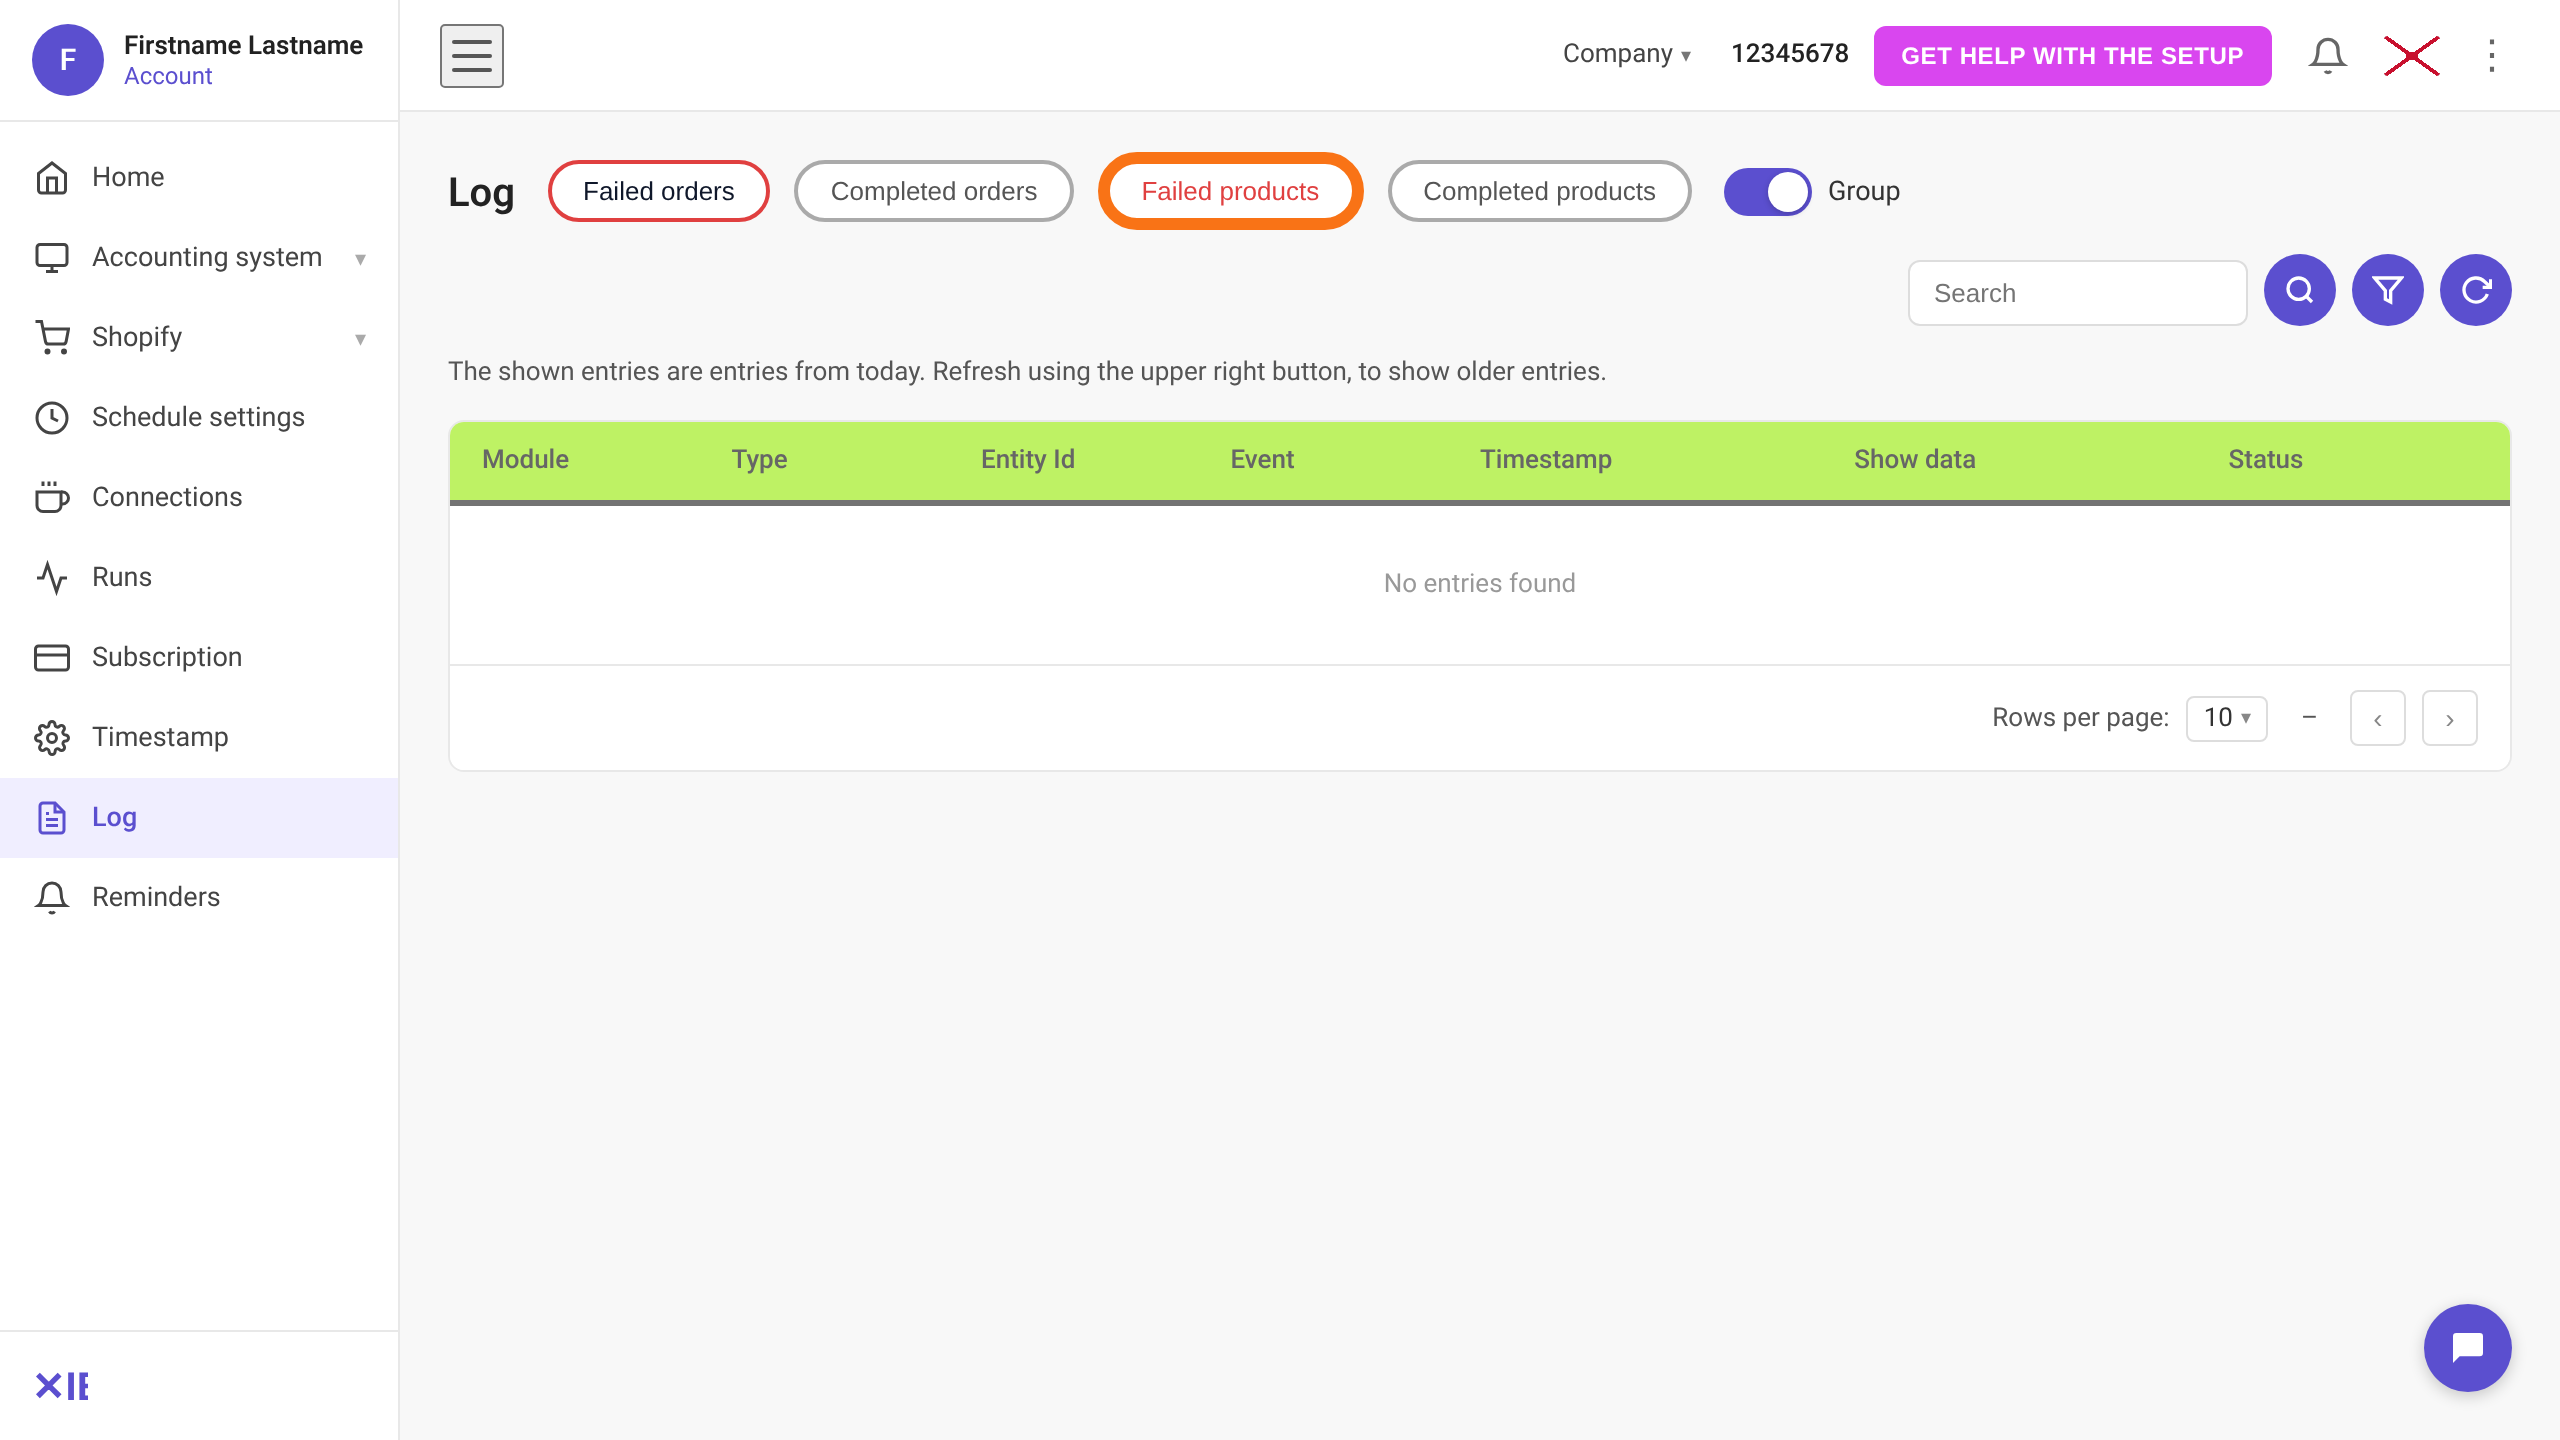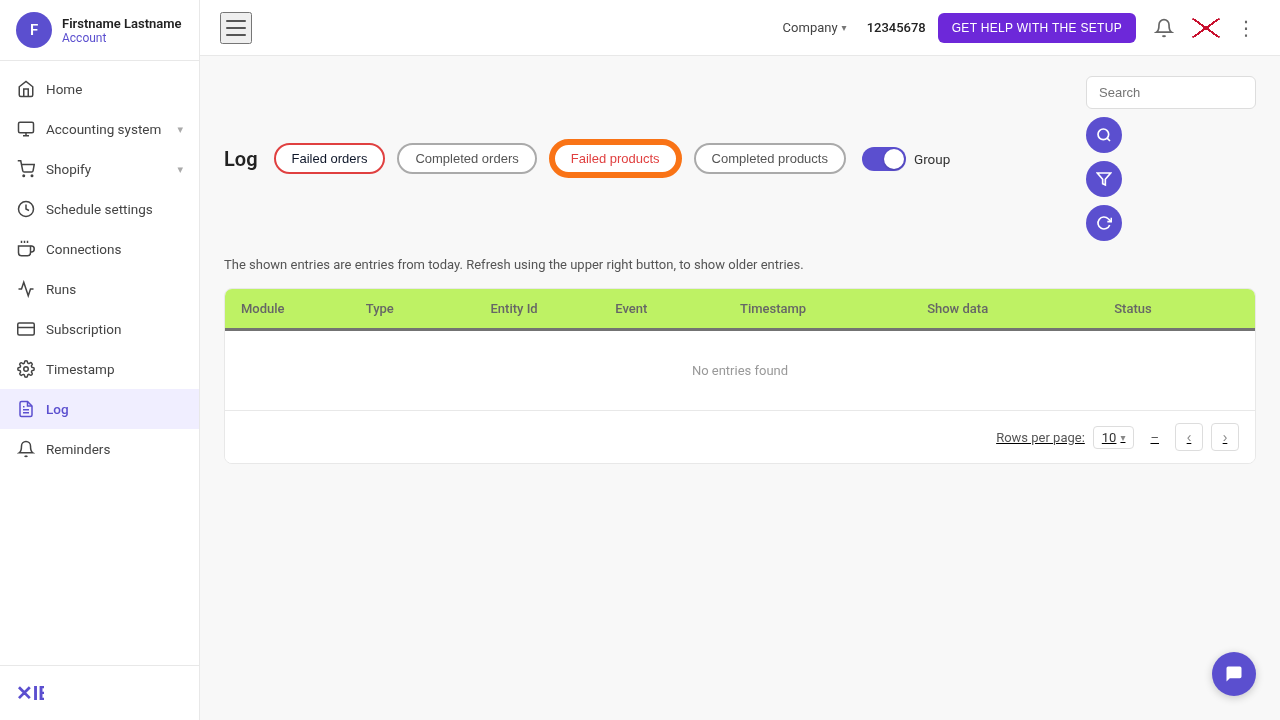--- a/index.html
+++ b/index.html
@@ -97,27 +97,27 @@
       display: block; width: 20px; height: 2px; background: #555; border-radius: 2px;
     }
     .topbar-spacer { flex: 1; }
     .company-selector {
       display: flex; align-items: center; gap: 4px;
       font-size: 13px; color: #444; cursor: pointer;
     }
     .company-chevron { font-size: 10px; color: #777; }
     .company-id { font-size: 13px; color: #222; font-weight: 500; margin-left: 8px; }
     .get-help-btn {
-      background: #6d28d9;
+      background: #d946ef;
       color: #fff;
       border: none;
       border-radius: 6px;
       padding: 8px 14px;
       font-size: 12px;
-      font-weight: 400;
+      font-weight: 700;
       cursor: pointer;
       text-transform: uppercase;
       letter-spacing: 0.3px;
     }
     .notif-btn {
       width: 32px; height: 32px;
       border: none; background: none; cursor: pointer;
       display: flex; align-items: center; justify-content: center;
       color: #666; font-size: 18px;
     }
@@ -206,23 +206,22 @@
       border-radius: 50%;
       position: absolute;
       top: 2px; right: 2px;
       box-shadow: 0 1px 3px rgba(0,0,0,0.2);
     }
     .group-label { font-size: 13.5px; color: #333; }
 
     .search-box {
       margin-left: auto;
       display: flex;
-      align-items: flex-start;
+      align-items: flex-end;
       gap: 8px;
-      flex-direction: column;
     }
     .search-input {
       border: 1px solid #ddd;
       border-radius: 6px;
       padding: 8px 12px;
       font-size: 13px;
       width: 170px;
       outline: none;
       background: #fff;
     }
@@ -273,21 +272,20 @@
 
     
     .pagination {
       display: flex;
       align-items: center;
       justify-content: flex-end;
       padding: 12px 16px;
       gap: 8px;
       background: #fff;
       border-top: 1px solid #e8e8e8;
-      text-decoration: underline;
     }
     .rows-label { font-size: 13px; color: #555; }
     .rows-select {
       display: flex; align-items: center; gap: 4px;
       font-size: 13px; color: #333;
       border: 1px solid #ddd;
       border-radius: 4px;
       padding: 3px 8px;
       cursor: pointer;
     }

